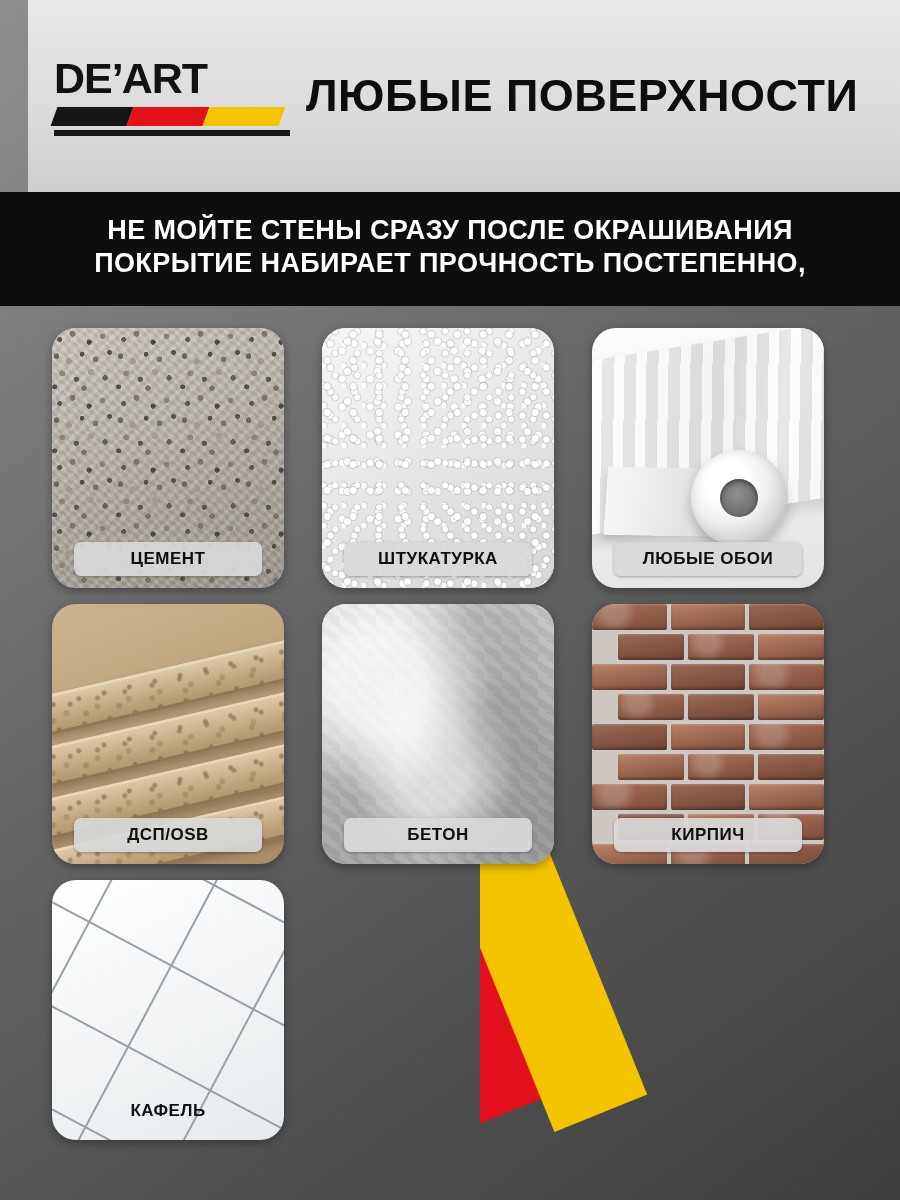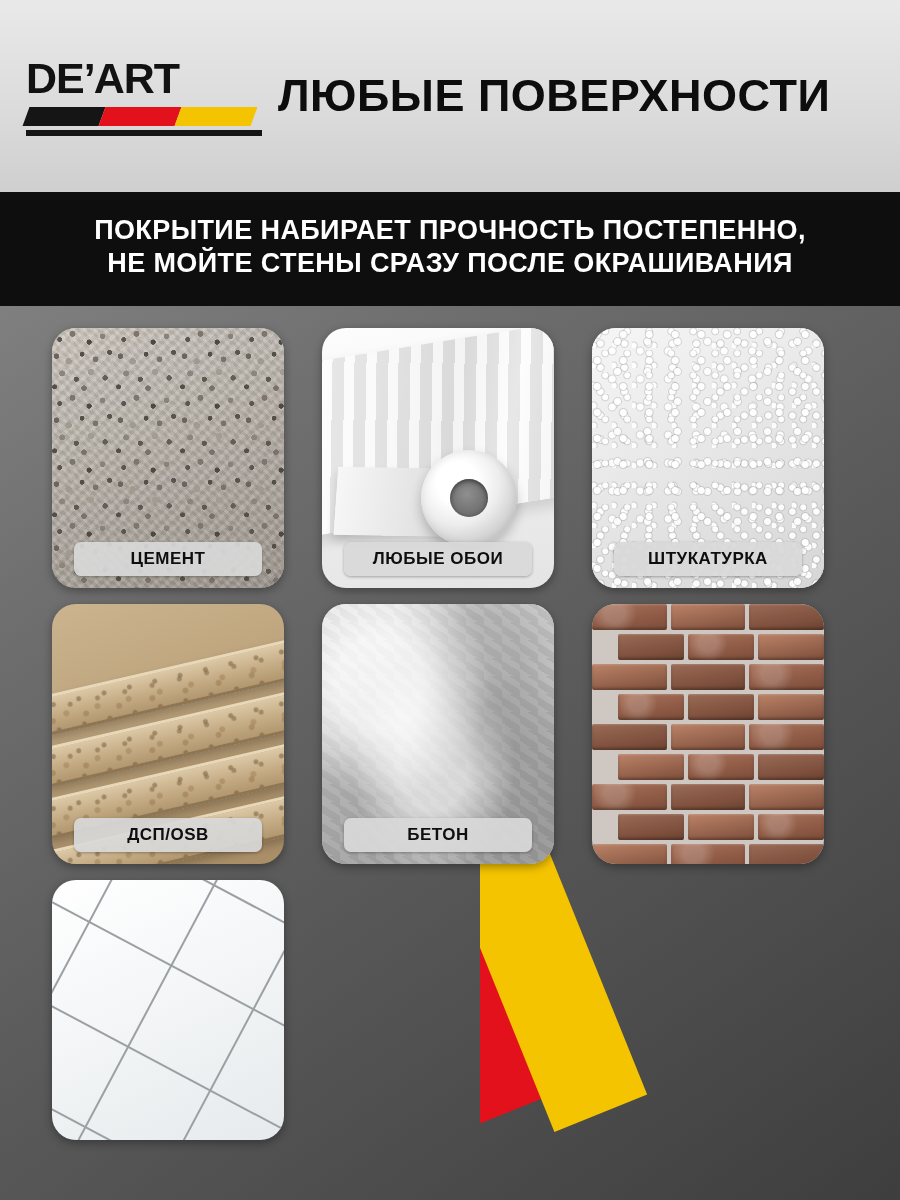--- a/index.html
+++ b/index.html
@@ -35,20 +35,21 @@
 
   
   .header {
     position: relative;
     height: 192px;
     background: linear-gradient(180deg, #e9e9e9 0%, #dcdcdc 55%, #cfcfcf 100%);
     display: flex;
     align-items: center;
     padding: 11px 26px;
     z-index: 5;
+    margin-left: 28px;
   }
   .logo-block { width: 236px; flex: 0 0 236px; }
   .logo-word {
     font-size: 43px;
     font-weight: bold;
     letter-spacing: -1px;
     color: #121212;
     font-family: "Liberation Sans", sans-serif;
     line-height: 1;
   }
@@ -359,43 +360,43 @@
         <i class="y"></i>
       </div>
       <div class="logo-underline"></div>
     </div>
     <div class="header-title">
       <div>ЛЮБЫЕ ПОВЕРХНОСТИ</div>
     </div>
   </div>
 
   <div class="band">
+    <div>НЕ МОЙТЕ СТЕНЫ СРАЗУ ПОСЛЕ ОКРАШИВАНИЯ</div>
     <div>ПОКРЫТИЕ НАБИРАЕТ ПРОЧНОСТЬ ПОСТЕПЕННО,</div>
-    <div>НЕ МОЙТЕ СТЕНЫ СРАЗУ ПОСЛЕ ОКРАШИВАНИЯ</div>
   </div>
 
   <div class="grid">
 
     <div class="cell">
       <div class="tex tex-cement"></div>
       <div class="caption">ЦЕМЕНТ</div>
+    </div>
+
+    <div class="cell">
+      <div class="tex tex-plaster"></div>
+      <div class="caption">ШТУКАТУРКА</div>
     </div>
 
     <div class="cell">
       <div class="tex tex-wallpaper">
         <div class="wp-sheet"></div>
         <div class="wp-tail"></div>
         <div class="wp-roll"></div>
       </div>
       <div class="caption">ЛЮБЫЕ ОБОИ</div>
-    </div>
-
-    <div class="cell">
-      <div class="tex tex-plaster"></div>
-      <div class="caption">ШТУКАТУРКА</div>
     </div>
 
     <div class="cell">
       <div class="tex tex-osb">
         <div class="osb-board osb-b1"></div>
         <div class="osb-board osb-b2"></div>
         <div class="osb-board osb-b3"></div>
         <div class="osb-board osb-b4"></div>
       </div>
       <div class="caption">ДСП/OSB</div>
@@ -449,32 +450,34 @@
           <div class="brick alt2"></div>
           <div class="brick alt"></div>
           <div class="brick"></div>
         </div>
         <div class="brick-row" style="top:240px;">
           <div class="brick alt"></div>
           <div class="brick"></div>
           <div class="brick alt2"></div>
         </div>
       </div>
+      <div class="caption">КИРПИЧ</div>
     </div>
 
     <div class="cell no-plate">
       <div class="tex tex-tile">
         <div class="tile-lines" style="transform:rotate(28deg)">
           <i class="tl-a" style="top:18%; left:-50%"></i>
           <i class="tl-a" style="top:40%; left:-50%"></i>
           <i class="tl-a" style="top:62%; left:-50%"></i>
           <i class="tl-a" style="top:84%; left:-50%"></i>
           <i class="tl-b" style="left:20%; top:-50%"></i>
           <i class="tl-b" style="left:45%; top:-50%"></i>
           <i class="tl-b" style="left:70%; top:-50%"></i>
           <i class="tl-b" style="left:95%; top:-50%"></i>
         </div>
       </div>
+      <div class="caption">КАФЕЛЬ</div>
     </div>
 
   </div>
 
 </div>
 
 </body></html>

